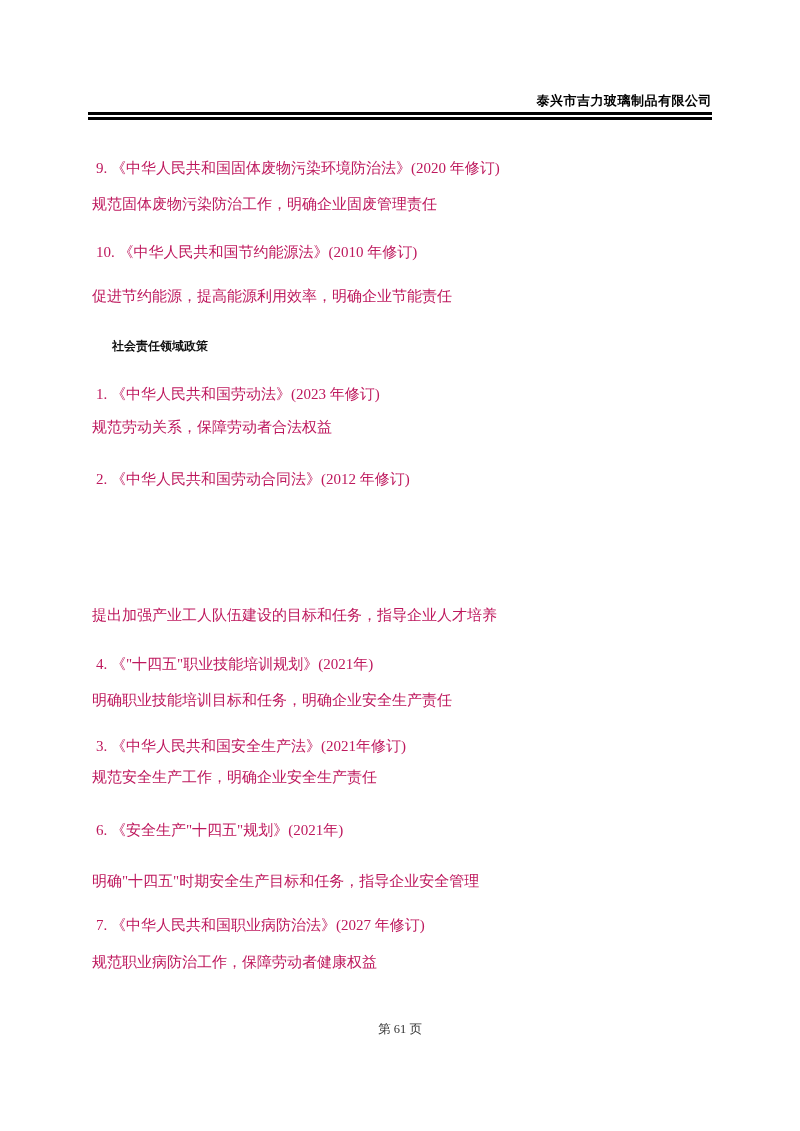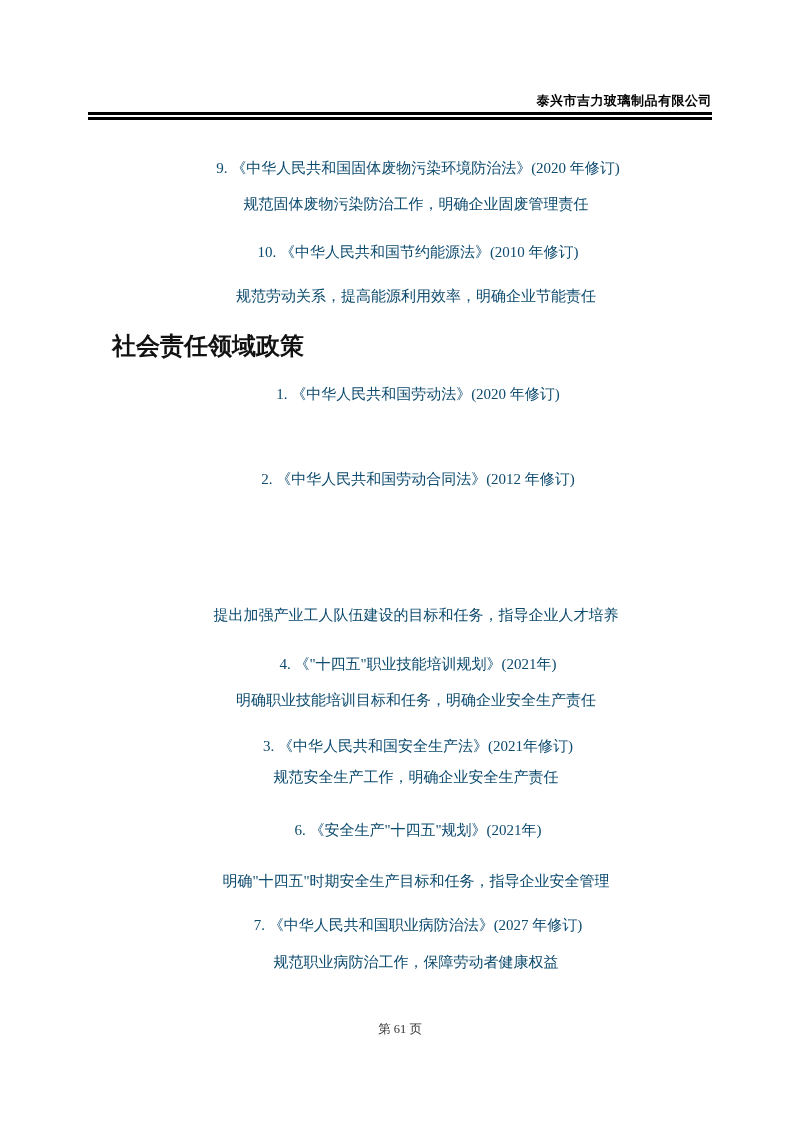--- a/index.html
+++ b/index.html
@@ -33,29 +33,28 @@
     border-top: 3px solid #000000;
     border-bottom: 3px solid #000000;
     background: #ffffff;
   }
   .line {
     position: absolute;
     left: 92px;
     right: 60px;
     font-size: 15px;
     line-height: 20px;
-    color: #0c4a6e;
+    color: #be185d;
     white-space: nowrap;
-    text-align: center;
   }
   .line.title { left: 96px; }
   .section-heading {
     position: absolute;
     left: 112px;
-    font-size: 24px;
+    font-size: 12px;
     line-height: 26px;
     font-weight: bold;
     color: #111111;
     white-space: nowrap;
   }
   .page-number {
     position: absolute;
     top: 1020px;
     left: 0;
     right: 0;
@@ -71,25 +70,26 @@
 <div class="page">
 
   <div class="company-name">泰兴市吉力玻璃制品有限公司</div>
 
   <div class="header-rule"></div>
 
   <div class="line title" style="top:158px">9. 《中华人民共和国固体废物污染环境防治法》(2020 年修订)</div>
   <div class="line desc" style="top:194px">规范固体废物污染防治工作，明确企业固废管理责任</div>
 
   <div class="line title" style="top:242px">10. 《中华人民共和国节约能源法》(2010 年修订)</div>
-  <div class="line desc" style="top:286px">规范劳动关系，提高能源利用效率，明确企业节能责任</div>
+  <div class="line desc" style="top:286px">促进节约能源，提高能源利用效率，明确企业节能责任</div>
 
   <div class="section-heading" style="top:333px">社会责任领域政策</div>
 
-  <div class="line title" style="top:384px">1. 《中华人民共和国劳动法》(2020 年修订)</div>
+  <div class="line title" style="top:384px">1. 《中华人民共和国劳动法》(2023 年修订)</div>
+  <div class="line desc" style="top:417px">规范劳动关系，保障劳动者合法权益</div>
 
   <div class="line title" style="top:469px">2. 《中华人民共和国劳动合同法》(2012 年修订)</div>
 
   <div class="line desc" style="top:605px">提出加强产业工人队伍建设的目标和任务，指导企业人才培养</div>
 
   <div class="line title" style="top:654px">4. 《"十四五"职业技能培训规划》(2021年)</div>
   <div class="line desc" style="top:690px">明确职业技能培训目标和任务，明确企业安全生产责任</div>
 
   <div class="line title" style="top:736px">3. 《中华人民共和国安全生产法》(2021年修订)</div>
   <div class="line desc" style="top:767px">规范安全生产工作，明确企业安全生产责任</div>

